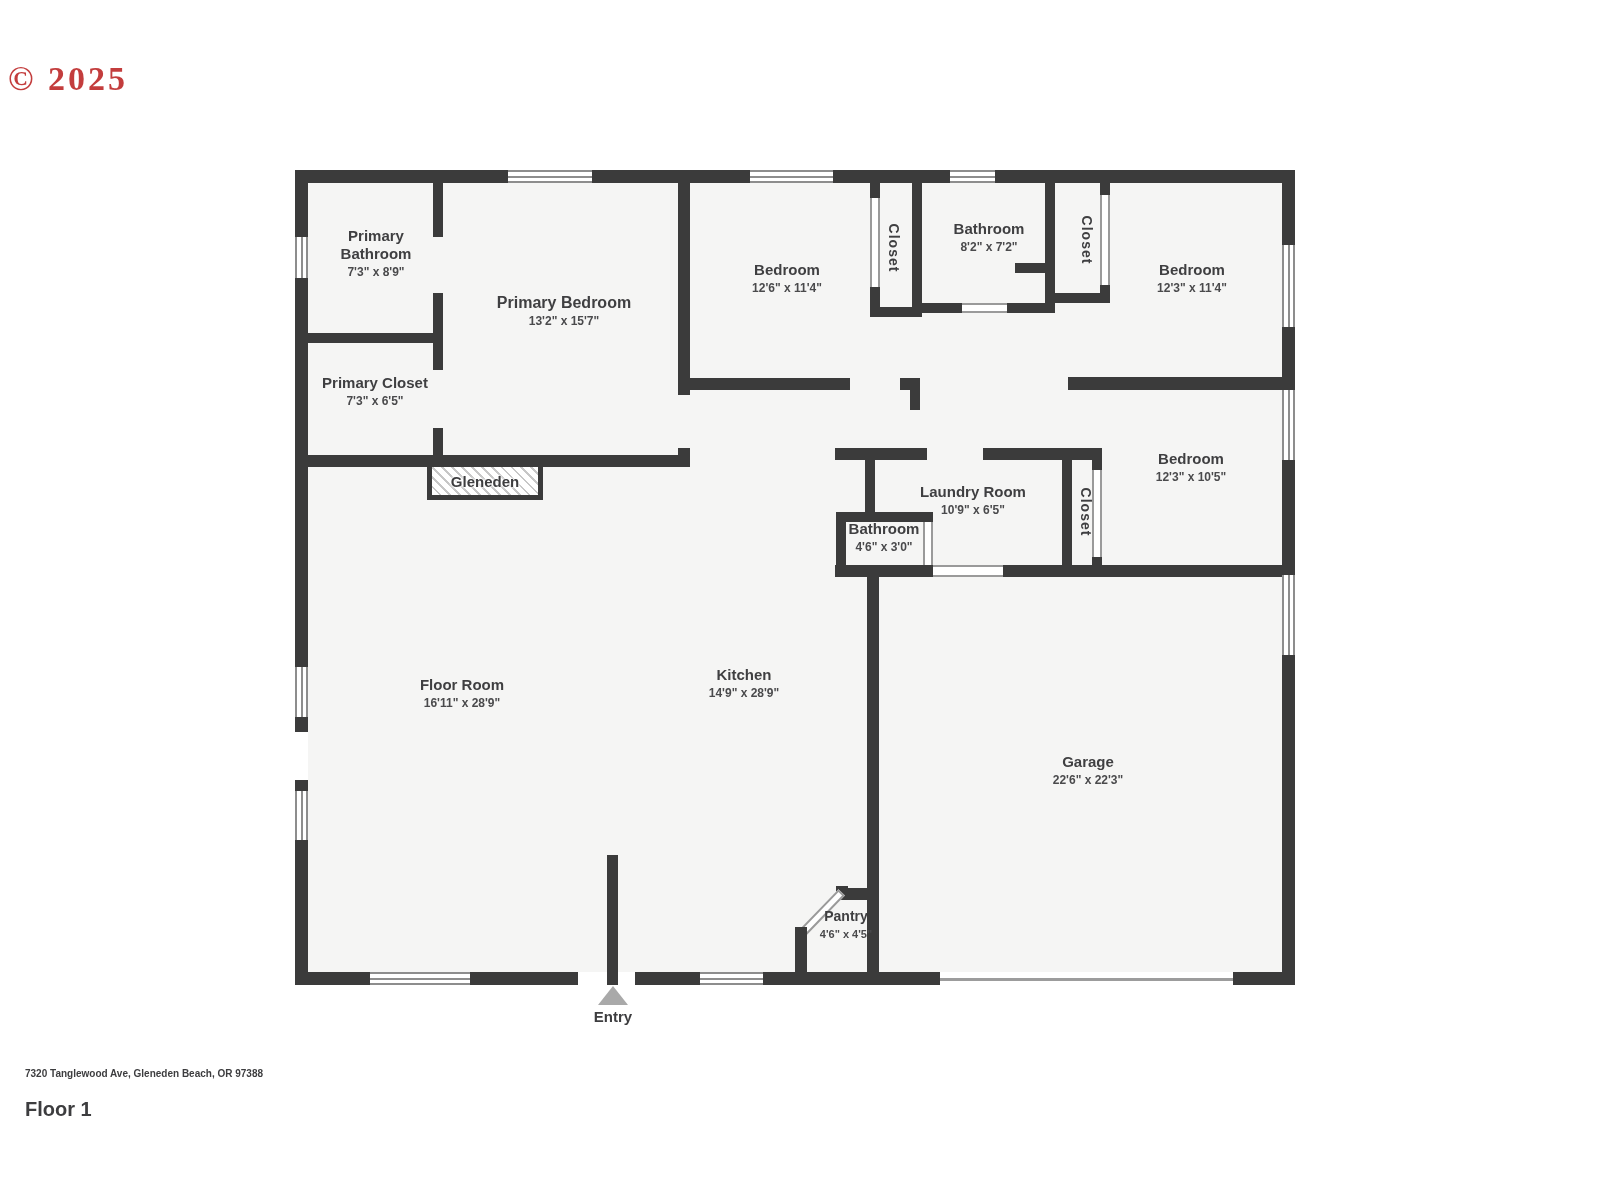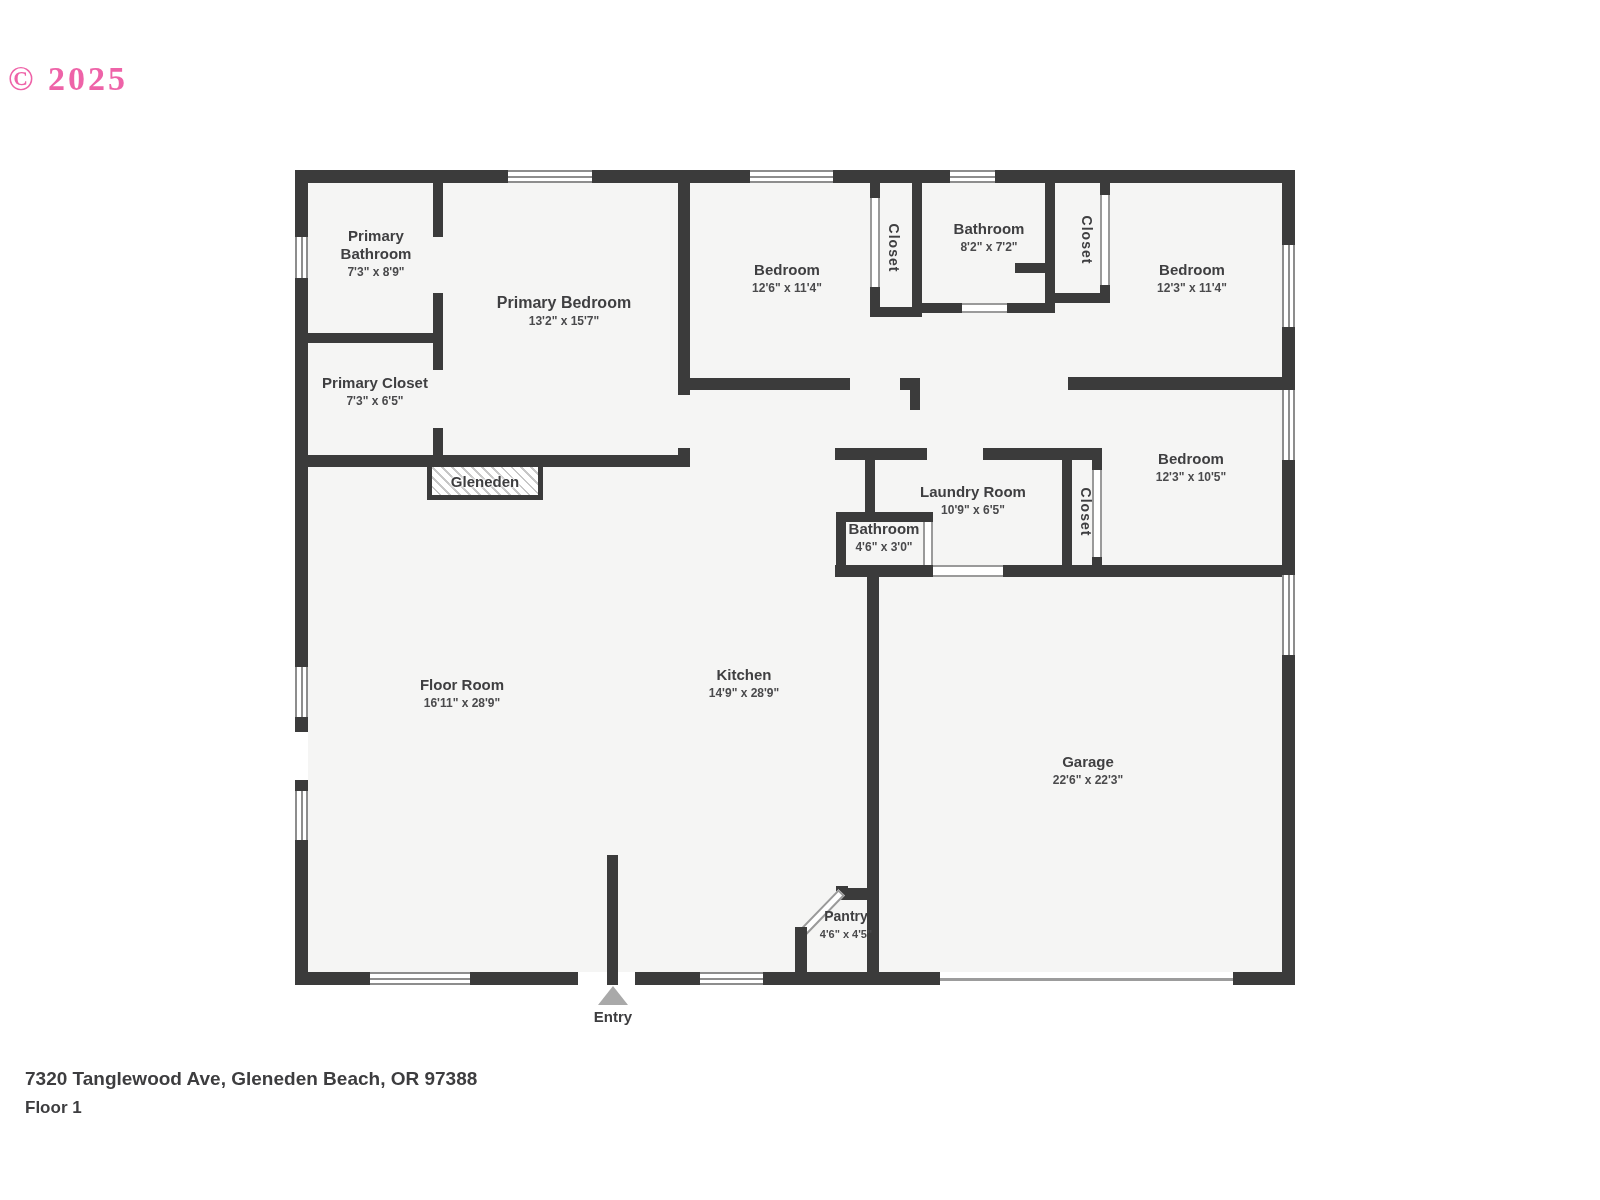--- a/index.html
+++ b/index.html
@@ -1,21 +1,21 @@
 <!DOCTYPE html>
 <html><head>
 <meta charset="utf-8">
 <style>
   html,body{margin:0;padding:0;background:#ffffff;width:1600px;height:1200px;overflow:hidden;
     font-family:"Liberation Sans",sans-serif;}
   #canvas{position:relative;width:1600px;height:1200px;background:#fff;}
 
   
   .watermark{position:absolute;left:8px;top:60px;font-family:"Liberation Serif",serif;
-    font-weight:bold;font-size:34px;color:#ec4899;letter-spacing:3px;opacity:.85;}
+    font-weight:bold;font-size:34px;color:#b91c1c;letter-spacing:3px;opacity:.85;}
 
   
   #plan{position:absolute;left:295px;top:170px;width:1000px;height:815px;background:#f5f5f4;}
   .wall{position:absolute;background:#3b3b3b;}
   .gap{position:absolute;background:#ffffff;}
   .win-h{position:absolute;background:#fff;border-top:2px solid #8d8d8d;border-bottom:2px solid #8d8d8d;box-sizing:border-box;}
   .win-h::after{content:"";position:absolute;left:0;right:0;top:50%;height:2px;margin-top:-1px;background:#8d8d8d;}
   .win-v{position:absolute;background:#fff;border-left:2px solid #8d8d8d;border-right:2px solid #8d8d8d;box-sizing:border-box;}
   .win-v::after{content:"";position:absolute;top:0;bottom:0;left:50%;width:2px;margin-left:-1px;background:#8d8d8d;}
   .open-h{position:absolute;background:#fff;border-top:2px solid #9a9a9a;border-bottom:2px solid #9a9a9a;box-sizing:border-box;}
@@ -41,22 +41,22 @@
   .room-label.wrap{white-space:normal;width:110px;}
 
   .closet-label{position:absolute;transform:translate(-50%,-50%);writing-mode:vertical-rl;
     font-size:14px;font-weight:bold;color:#3f3f41;letter-spacing:1px;}
 
   .entry-triangle{position:absolute;left:598px;top:986px;width:0;height:0;
     border-left:15px solid transparent;border-right:15px solid transparent;border-bottom:19px solid #a9a9a9;}
   .entry-label{position:absolute;left:613px;top:1008px;transform:translateX(-50%);
     font-size:15px;font-weight:bold;color:#3d3d3f;}
 
-  .footer-address{position:absolute;left:25px;top:1068px;font-size:19px;font-weight:bold;color:#3d3d3f;}
-  .footer-floor{position:absolute;left:25px;top:1098px;font-size:17px;font-weight:bold;color:#3d3d3f;}
+  .footer-address{position:absolute;left:25px;top:1068px;font-size:10px;font-weight:bold;color:#3d3d3f;}
+  .footer-floor{position:absolute;left:25px;top:1098px;font-size:20px;font-weight:bold;color:#3d3d3f;}
   .footer-disclaimer{position:absolute;left:762px;top:1104px;transform:translateX(-50%);
     font-size:12px;font-weight:bold;color:#3d3d3f;white-space:nowrap;}
 </style>
 </head>
 <body>
 
 <div id="canvas">
 
   <div class="watermark">© 2025</div>
 

